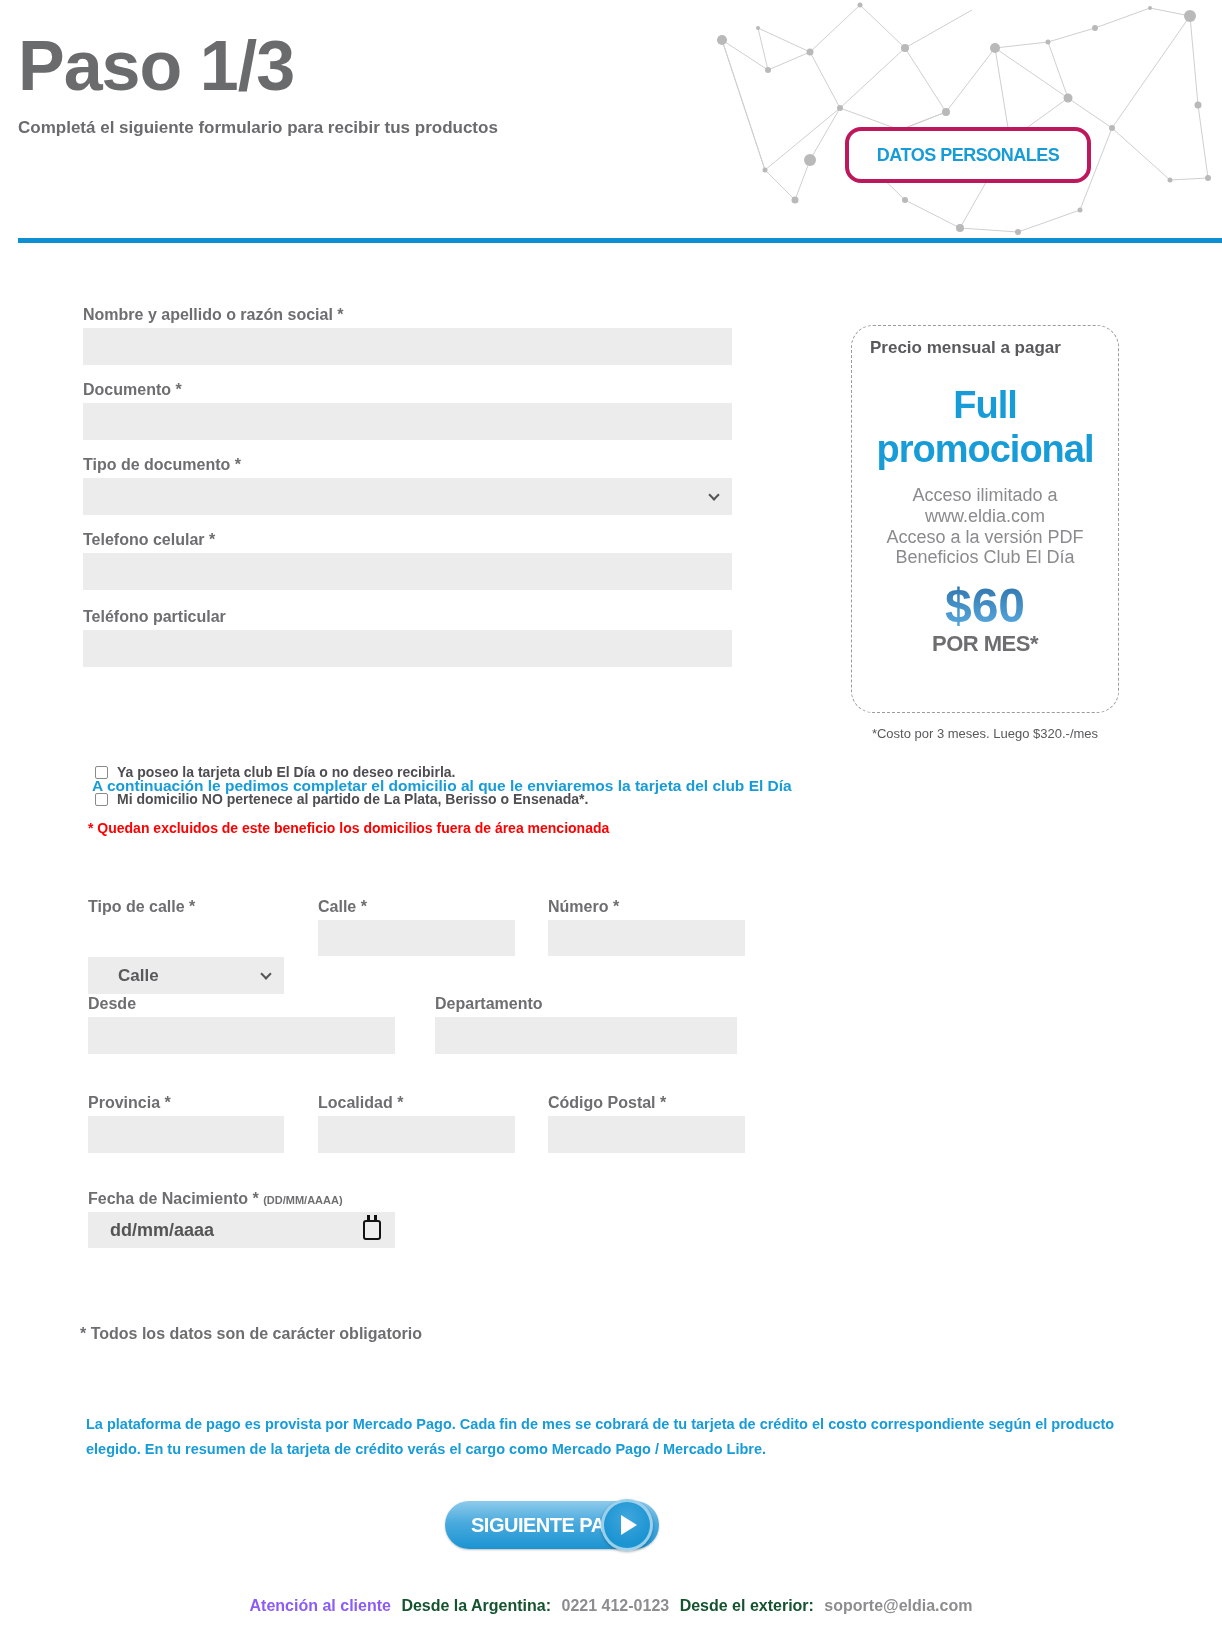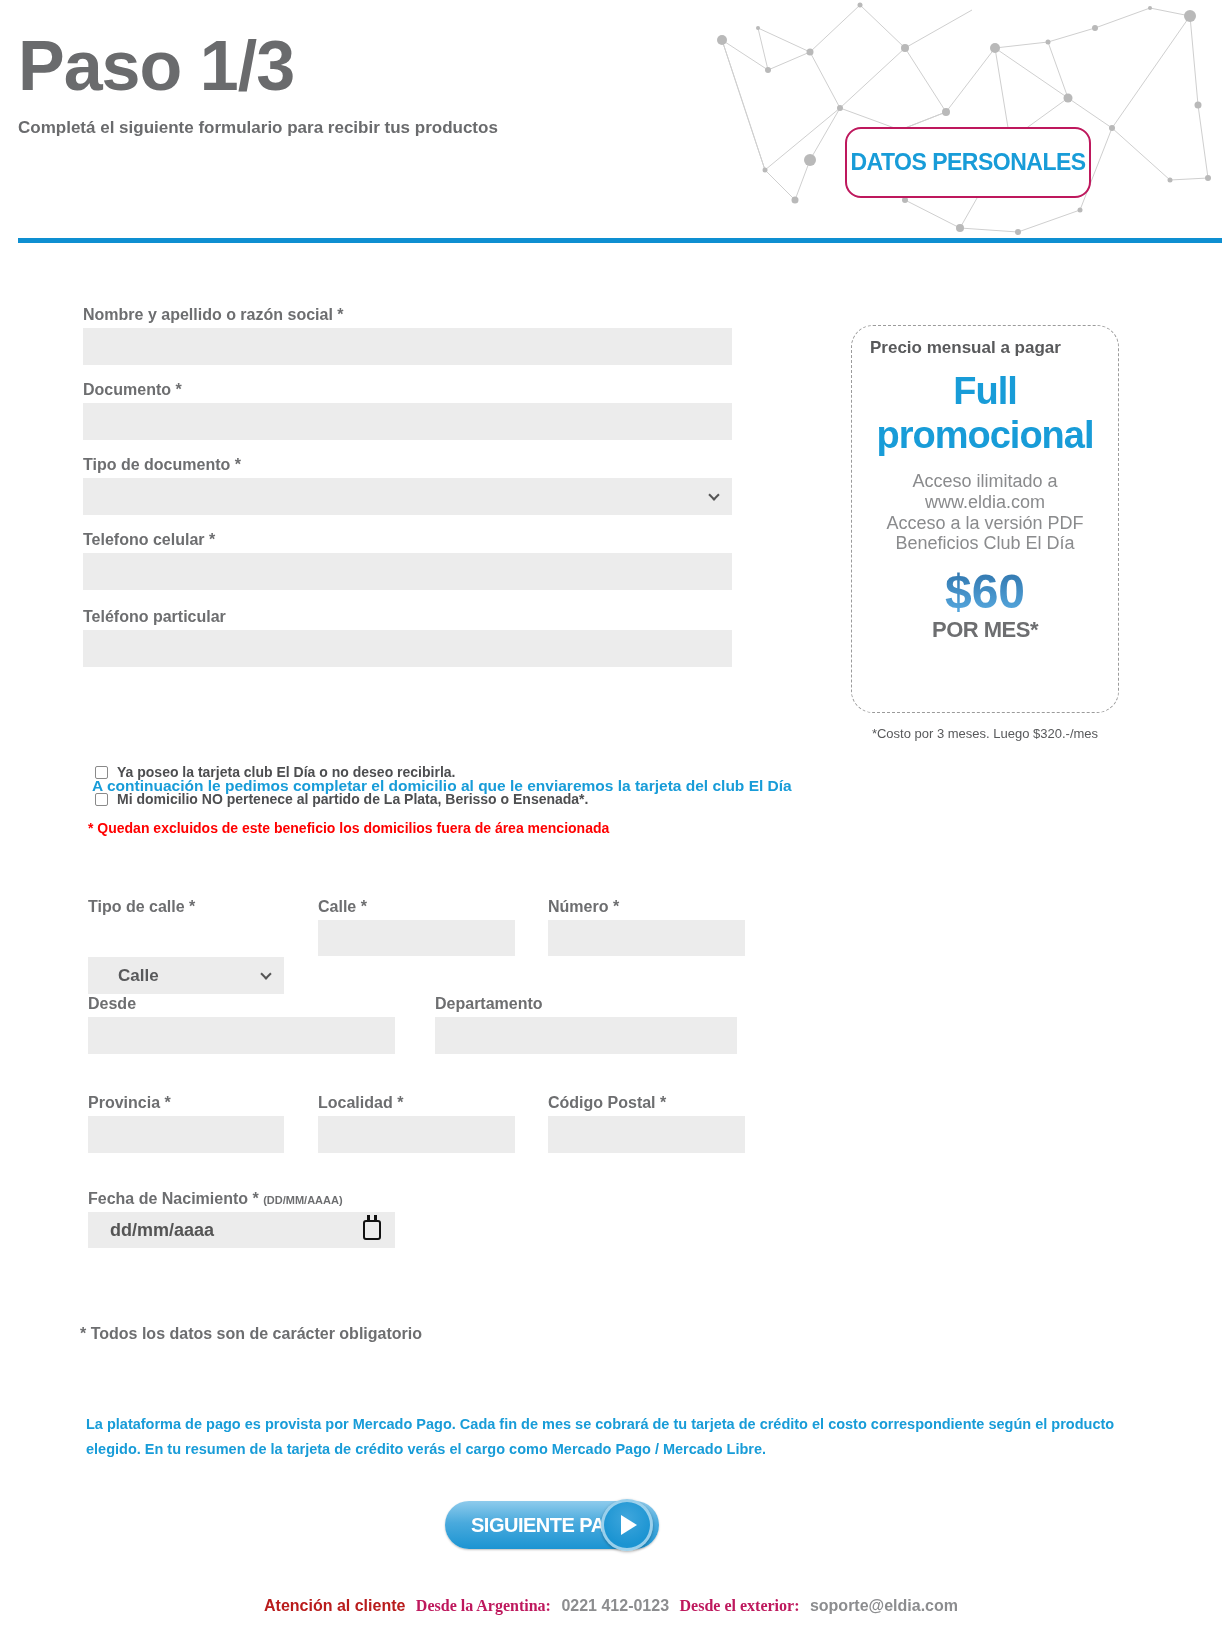--- a/index.html
+++ b/index.html
@@ -11,24 +11,24 @@
     color:#6d6e70;
     overflow:hidden;
   }
   .abs { position:absolute; }
 
   
   .page-title { left:18px; top:26px; font-size:70px; font-weight:bold; color:#6a6b6d; letter-spacing:-1px; }
   .page-subtitle { left:18px; top:118px; font-size:17px; font-weight:bold; color:#6a6b6d; }
   .deco-svg { right:0; top:0; width:572px; height:238px; }
   .section-badge {
-    left:845px; top:127px; width:246px; height:71px;
-    border:2px solid #be185d; border-radius:16px; background:#ffffff;
+    left:845px; top:127px; width:246px; height:56px;
+    border:4px solid #be185d; border-radius:16px; background:#ffffff;
     display:flex; align-items:center; justify-content:center;
-    font-size:23px; font-weight:bold; color:#189cd8; letter-spacing:-0.5px;
+    font-size:18px; font-weight:bold; color:#189cd8; letter-spacing:-0.5px;
   }
   .divider { left:18px; top:238px; width:1204px; height:5px; background:#0e8fd1; }
 
   
   .field-label { font-size:16px; font-weight:bold; color:#6d6e70; white-space:nowrap; }
   .text-input {
     background:#ececec; border:none; outline:none; height:37px; width:649px;
     font-family:"Liberation Sans",sans-serif; font-size:17px; color:#58595b; padding:0 12px;
   }
   .fake-select {
@@ -64,21 +64,21 @@
 
   .required-note { left:80px; top:1325px; font-size:16px; font-weight:bold; color:#6d6e70; }
 
   
   .price-card {
     left:851px; top:325px; width:268px; height:388px;
     border:1.5px dashed #9b9b9b; border-radius:22px; background:#fff;
     padding:12px 10px; text-align:center;
   }
   .price-card-title { text-align:left; padding-left:8px; font-size:17px; font-weight:bold; color:#58595b; }
-  .plan-name { margin-top:12px; font-size:38px; line-height:1.15; font-weight:bold; color:#189cd8; letter-spacing:-1px; }
+  .plan-name { margin-top:26px; font-size:38px; line-height:1.15; font-weight:bold; color:#189cd8; letter-spacing:-1px; }
   .plan-feature { margin-top:14px; font-size:18px; line-height:1.15; color:#8a8b8d; padding:0 18px; }
   .plan-feature.tight { margin-top:0; }
   .plan-price { margin-top:10px; font-size:48px; font-weight:bold; color:#3e8ec6;
     background:linear-gradient(180deg,#2b6ea6 0%,#5cb0e6 100%);
     -webkit-background-clip:text; background-clip:text; -webkit-text-fill-color:transparent; }
   .plan-period { font-size:22px; font-weight:bold; color:#6d6e70; letter-spacing:-0.5px; margin-top:-2px; }
   .price-footnote { left:851px; top:726px; width:268px; text-align:center; font-size:13px; color:#58595b; font-stretch:normal; }
 
   
   .payment-note { left:86px; top:1412px; width:1062px; font-size:14.5px; line-height:1.7; font-weight:bold; color:#189cd8; }
@@ -95,22 +95,22 @@
     left:601px; top:1499px; width:52px; height:52px; border-radius:50%;
     background:radial-gradient(circle at 50% 35%, #3fa6dc 0%, #1b94d2 70%);
     border:3px solid rgba(255,255,255,0.55);
     display:flex; align-items:center; justify-content:center; cursor:pointer;
     box-shadow:0 1px 3px rgba(0,0,0,0.3);
   }
   .play-tri { width:0; height:0; border-left:16px solid #ffffff; border-top:10px solid transparent; border-bottom:10px solid transparent; margin-left:4px; }
 
   
   .footer-line { left:0; top:1597px; width:100%; text-align:center; font-size:16px; font-weight:bold; }
-  .footer-line .blue { color:#b91c1c; }
-  .footer-line .light { color:#be185d;font-family:Liberation Serif, serif; }
+  .footer-line .blue { color:#8b5cf6; }
+  .footer-line .light { color:#14532d; }
   .footer-line .dark { color:#8c8d8f; }
   .footer-line span { margin:0 3px; }
 </style>
 </head>
 <body>
 
 <svg class="abs deco-svg" viewBox="0 0 572 238" xmlns="http://www.w3.org/2000/svg">
   <g stroke="#cfcfcf" stroke-width="1" fill="none">
     <polyline points="72,40 118,70 160,52 210,5 255,48 296,112"></polyline>
     <polyline points="118,70 108,28 160,52 190,108 160,160 145,200"></polyline>

